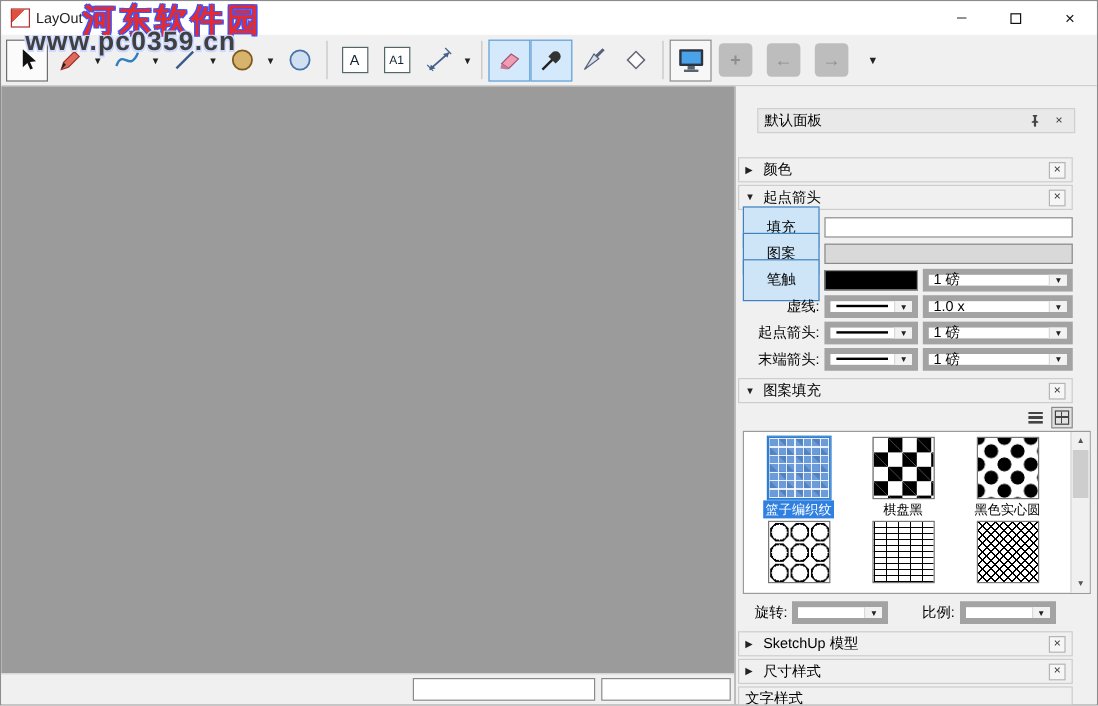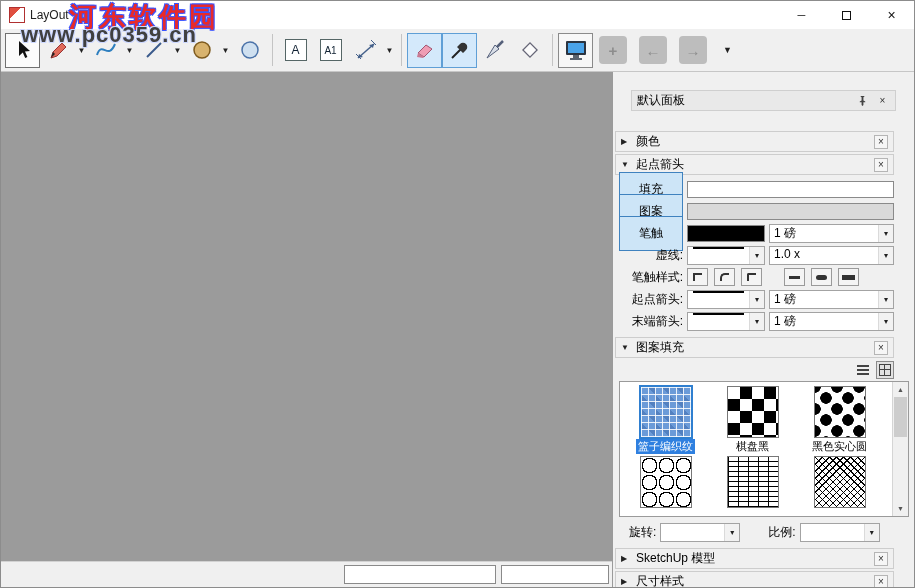--- a/index.html
+++ b/index.html
@@ -55,21 +55,21 @@
   .tri { font-size:8px; color:#222; width:9px; }
   .sec-x { margin-left:auto; width:14px; height:14px; border:1px solid #b5b5b5; background:#f6f6f6; display:flex; align-items:center; justify-content:center; font-size:10px; color:#333; line-height:1; }
 
   .shape-body { padding:4px 20px 4px 6px; display:flex; flex-direction:column; gap:2px; flex:none; }
   .row { display:flex; align-items:center; gap:4px; height:20px; }
   .lbl { width:64px; text-align:right; flex:none; white-space:nowrap; }
   .btn-blue { width:64px; height:35px; flex:none; background:#cde5f7; border:1px solid #3f82bf; display:flex; align-items:center; justify-content:center; }
   .swatch { flex:1; height:17px; border:1px solid #8a8a8a; background:#fff; }
   .swatch.gray { background:#d9d9d9; }
   .swatch.black { flex:none; width:78px; background:#000; }
-  .combo { flex:1; height:19px; border:1px solid #a3a3a3; background:#fff; display:flex; min-width:0; }
+  .combo { flex:1; height:19px; border:5px solid #a3a3a3; background:#fff; display:flex; align-items:center; min-width:0; }
   .combo .val { flex:1; padding:0 4px; white-space:nowrap; overflow:hidden; }
   .combo .arr { width:15px; align-self:stretch; display:flex; align-items:center; justify-content:center; font-size:8px; color:#222; background:#f2f2f2; border-left:1px solid #dadada; flex:none; }
   .combo.line { flex:none; width:78px; }
   .line-sample { flex:1; height:2px; background:#000; margin:0 5px; }
 
   .mini { width:21px; height:18px; border:1px solid #9a9a9a; background:#f4f4f4; display:flex; align-items:center; justify-content:center; margin-right:2px; flex:none; }
   .mini-gap { width:12px; flex:none; }
   .g-miter { width:9px; height:8px; border-top:2px solid #333; border-left:2px solid #333; }
   .g-round { width:9px; height:8px; border-top:2px solid #333; border-left:2px solid #333; border-top-left-radius:5px; }
   .g-bevel { width:9px; height:8px; border-top:2px solid #333; border-left:2px solid #333; border-top-left-radius:2px; }
@@ -293,42 +293,20 @@
           <div class="combo line">
             <span class="line-sample"></span>
             <span class="arr">▾</span>
           </div>
           <div class="combo">
             <span class="val">1.0 x</span>
             <span class="arr">▾</span>
           </div>
         </div>
         <div class="row">
-          <span class="lbl">笔触样式:</span>
-          <div class="mini">
-              <div class="g-miter"></div>
-            </div>
-          <div class="mini">
-              <div class="g-round"></div>
-            </div>
-          <div class="mini">
-              <div class="g-bevel"></div>
-            </div>
-          <div class="mini-gap"></div>
-          <div class="mini">
-              <div class="g-flat"></div>
-            </div>
-          <div class="mini">
-              <div class="g-roundcap"></div>
-            </div>
-          <div class="mini">
-              <div class="g-square"></div>
-            </div>
-        </div>
-        <div class="row">
           <span class="lbl">起点箭头:</span>
           <div class="combo line">
             <span class="line-sample"></span>
             <span class="arr">▾</span>
           </div>
           <div class="combo">
             <span class="val">1 磅</span>
             <span class="arr">▾</span>
           </div>
         </div>

